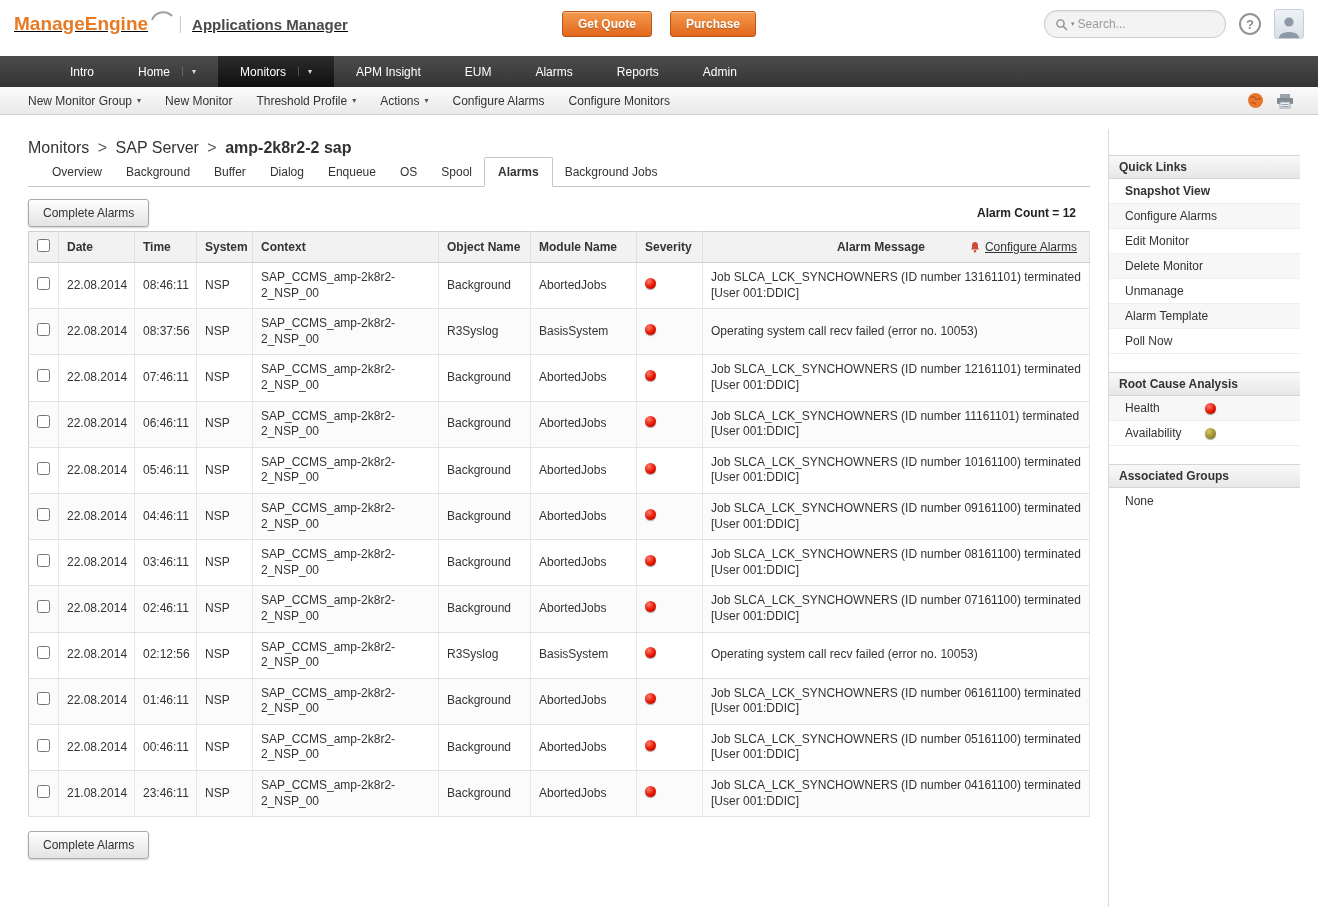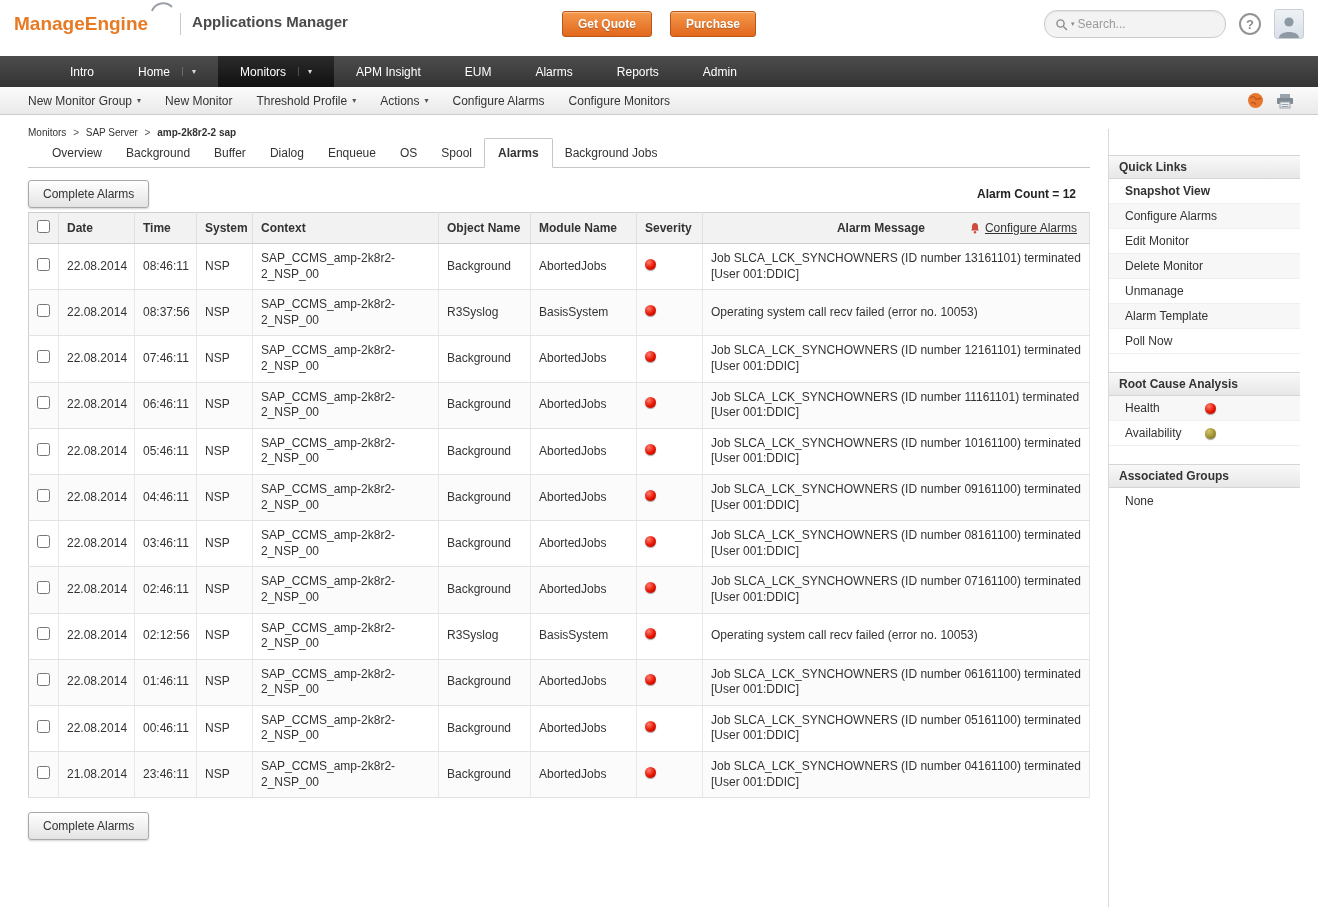--- a/index.html
+++ b/index.html
@@ -1,21 +1,21 @@
 <!DOCTYPE html>
 <html style="--accent-orange: #e87a24; --severity-red: #e51400; --severity-olive: #9a8c2e;"><head>
 <meta charset="utf-8">
 <style>
   * { box-sizing: border-box; margin: 0; padding: 0; }
   body { font-family: "Liberation Sans", sans-serif; background: #fff; }
   .page { width: 1318px; height: 912px; background: #fff; overflow: hidden; }
 
   
   .topbar { height: 56px; display: flex; align-items: center; padding: 0 14px 8px 14px; }
-  .logo-area { display: flex; flex: 1; }
+  .logo-area { display: flex; align-items: center; flex: 1; text-decoration: underline; }
   .brand { color: var(--accent-orange, #e87a24); font-size: 19px; font-weight: bold; position: relative; padding-right: 14px; }
   .product { color: #4a4a4a; font-size: 15px; font-weight: bold; border-left: 1px solid #c9c9c9; padding-left: 11px; }
   .topbar-center { display: flex; gap: 18px; }
   .btn-orange { background: linear-gradient(#f49a4d, #e2671c); border: 1px solid #b8571a; color: #fff; font-weight: bold;
     font-size: 12px; padding: 5px 15px; border-radius: 3px; cursor: pointer; text-shadow: 0 1px 1px rgba(0,0,0,.25);
     box-shadow: inset 0 1px 0 rgba(255,255,255,.35); font-family: inherit; }
   .topbar-right { flex: 1; display: flex; justify-content: flex-end; align-items: center; gap: 13px; }
   .search-pill { width: 182px; height: 28px; background: #f3f3f3; border: 1px solid #ccc; border-radius: 13px;
     display: flex; align-items: center; padding: 0 10px; gap: 3px; box-shadow: inset 0 1px 2px rgba(0,0,0,.07); }
   .search-pill input { border: none; outline: none; background: transparent; font-size: 12px; color: #666; width: 118px; font-family: inherit; }
@@ -36,21 +36,21 @@
   .subnav { height: 28px; background: linear-gradient(#fbfbfb, #e9e9e9); border-bottom: 1px solid #ccc; display: flex; align-items: center; padding: 0 16px; }
   .subnav-item { font-size: 12px; color: #333; padding: 0 12px; cursor: pointer; display: flex; align-items: center; gap: 5px; }
   .subnav-item .caret { font-size: 8px; color: #555; }
   .subnav-icons { margin-left: auto; display: flex; align-items: center; gap: 12px; padding-right: 8px; }
   .subnav-icons span { cursor: pointer; display: flex; }
 
   
   .content { display: flex; padding-left: 28px; }
   .main { width: 1062px; }
 
-  .breadcrumb { margin-top: 12px; font-size: 10px; color: #333; }
+  .breadcrumb { margin-top: 24px; font-size: 16px; color: #333; }
   .breadcrumb .crumb { cursor: pointer; }
   .breadcrumb .sep { margin: 0 4px; color: #555; }
   .breadcrumb .current { font-weight: bold; }
 
   .tabs { display: flex; align-items: flex-end; border-bottom: 1px solid #c6c6c6; padding-left: 12px; }
   .tab { font-size: 12px; color: #333; padding: 6px 12px 7px; cursor: pointer; white-space: nowrap; }
   .tab.active { font-weight: bold; background: #fff; border: 1px solid #c6c6c6; border-bottom: 1px solid #fff;
     margin-bottom: -1px; border-radius: 2px 2px 0 0; padding: 7px 13px; }
 
   .toolbar { margin-top: 12px; display: flex; align-items: center; justify-content: space-between; }

